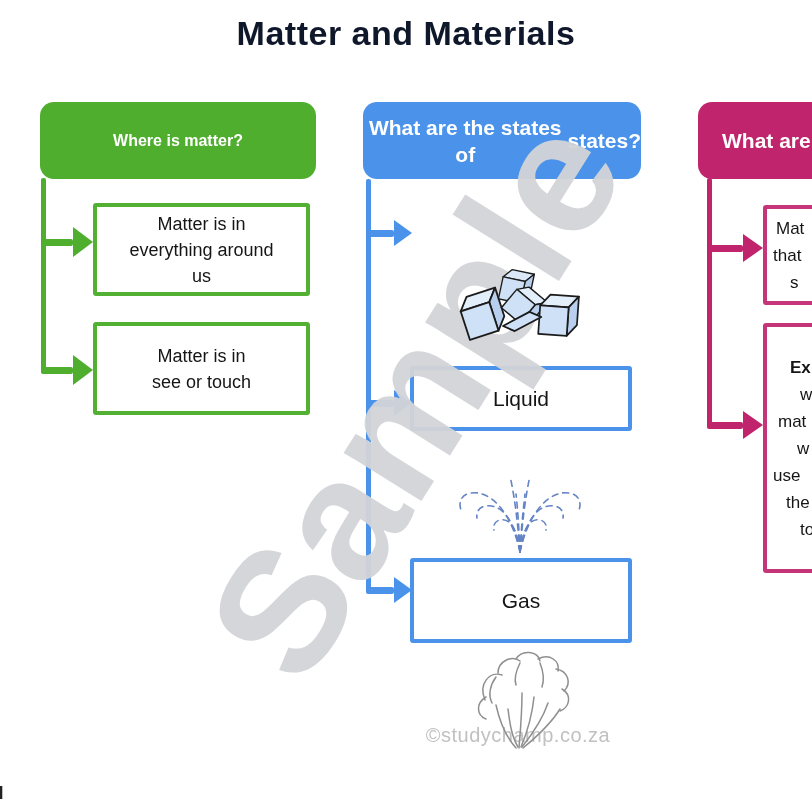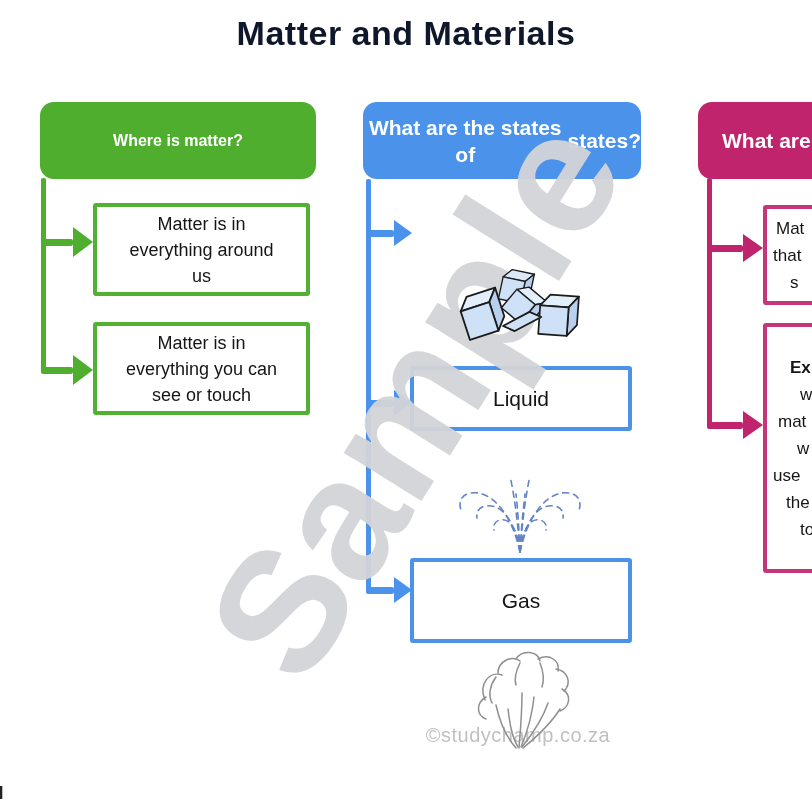--- a/index.html
+++ b/index.html
@@ -104,21 +104,20 @@
       <div class="shaft"></div>
       <div class="head"></div>
     </div>
   <div id="lb1" class="box bx-green">
     <span class="ln">Matter is in</span>
     <span class="ln">everything around</span>
     <span class="ln">us</span>
   </div>
   <div id="lb2" class="box bx-green">
     <span class="ln">Matter is in</span>
-    <span class="ln">everything you can</span>
     <span class="ln">see or touch</span>
   </div>
 
   <div id="hdr-mid" class="col-header">
     <span>What are the states of</span>
     <span>states?</span>
   </div>
   <div id="vl-mid" class="vline"></div>
   <div id="ar-m1" class="arrow ar-blue">
       <div class="shaft"></div>

